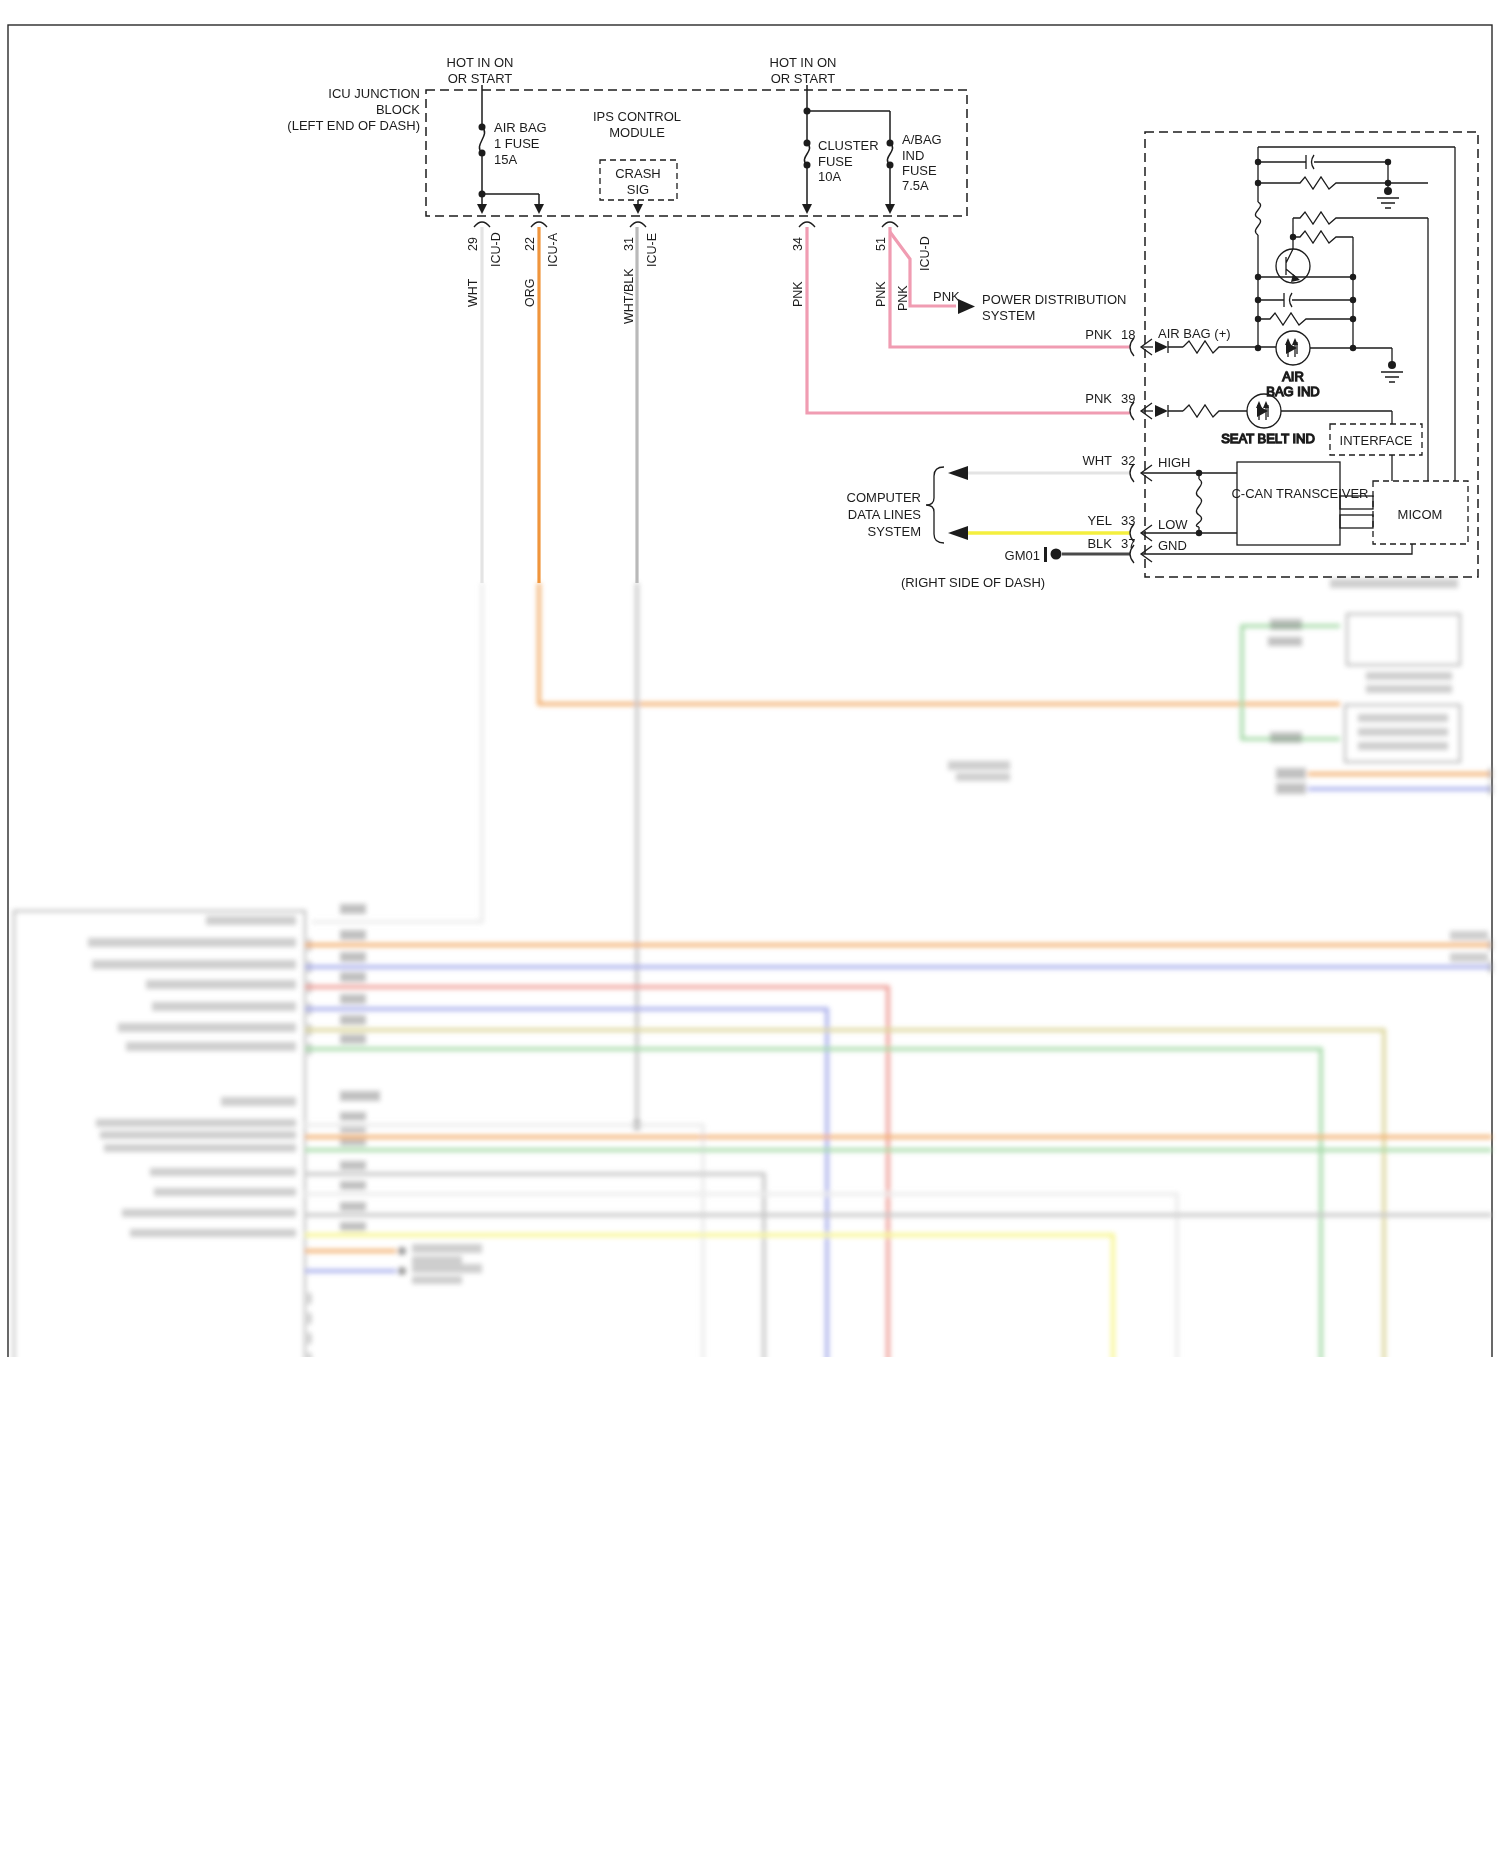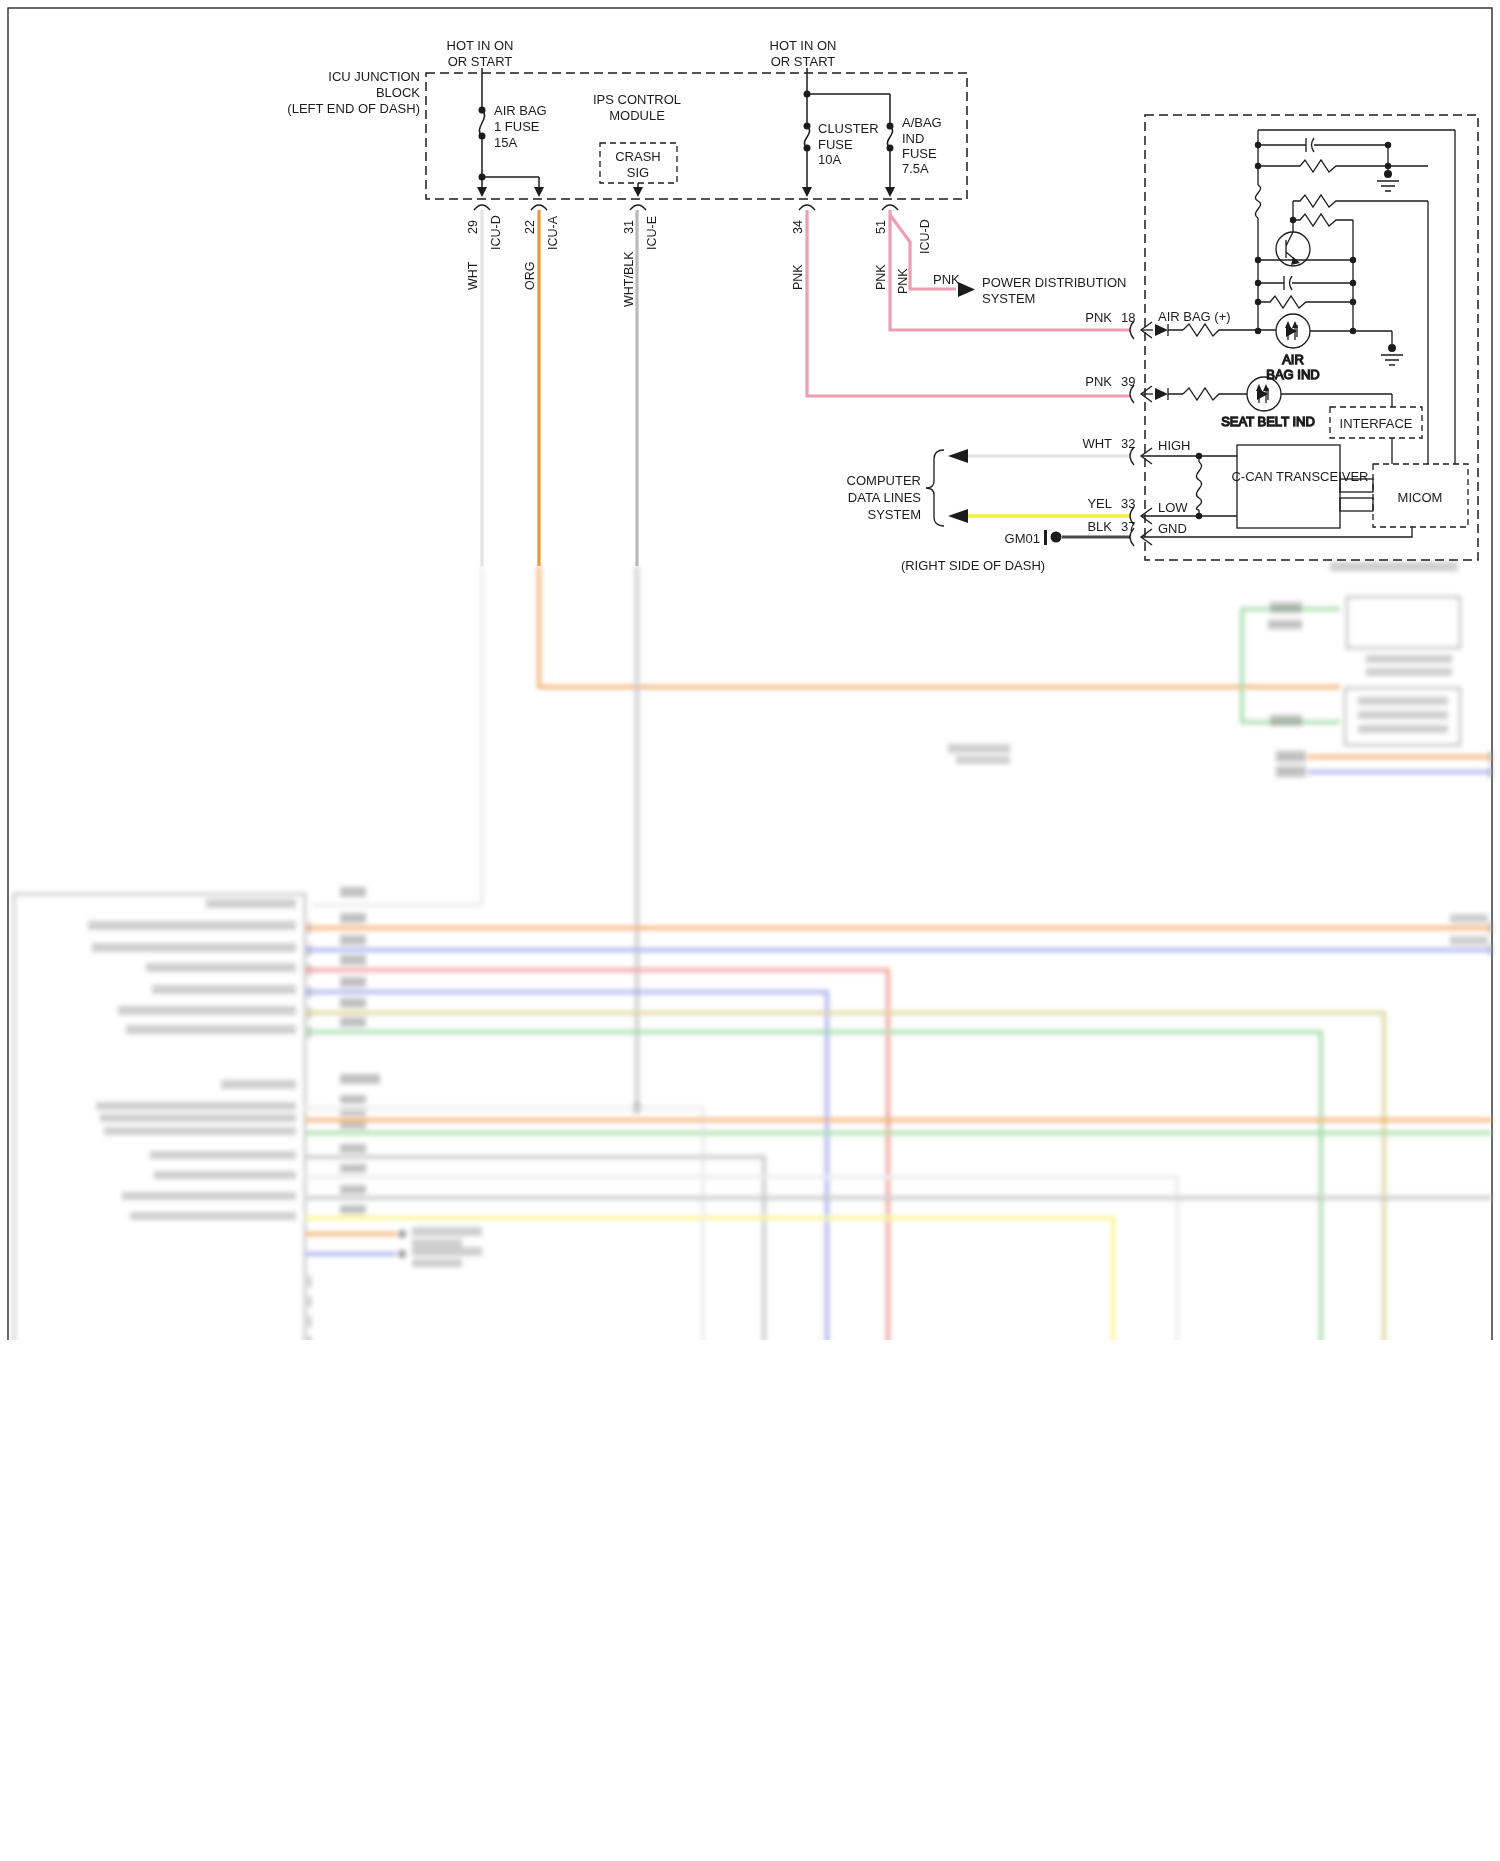--- a/index.html
+++ b/index.html
@@ -1,16 +1,16 @@
 <!DOCTYPE html>
 <html><head>
 <meta charset="utf-8">
 <style>
   html,body{margin:0;padding:0;background:#ffffff;}
-  #page{width:1500px;height:1340px;position:relative;background:#ffffff;overflow:hidden;}
+  #page{width:1500px;height:1340px;position:relative;background:#ffffff;overflow:hidden;margin-top:17px;}
   svg{display:block;}
   text{font-family:"Liberation Sans","DejaVu Sans",sans-serif;fill:#1c1c1c;}
   .t13{font-size:13px;}
   .t12{font-size:12.5px;}
   .tc{text-anchor:middle;}
   .te{text-anchor:end;}
   .ln{stroke:#1c1c1c;stroke-width:1.5;fill:none;}
   .lnt{stroke:#1c1c1c;stroke-width:1.3;fill:none;}
   .dash{stroke-dasharray:9 5;}
   .dash2{stroke-dasharray:6 4;}

